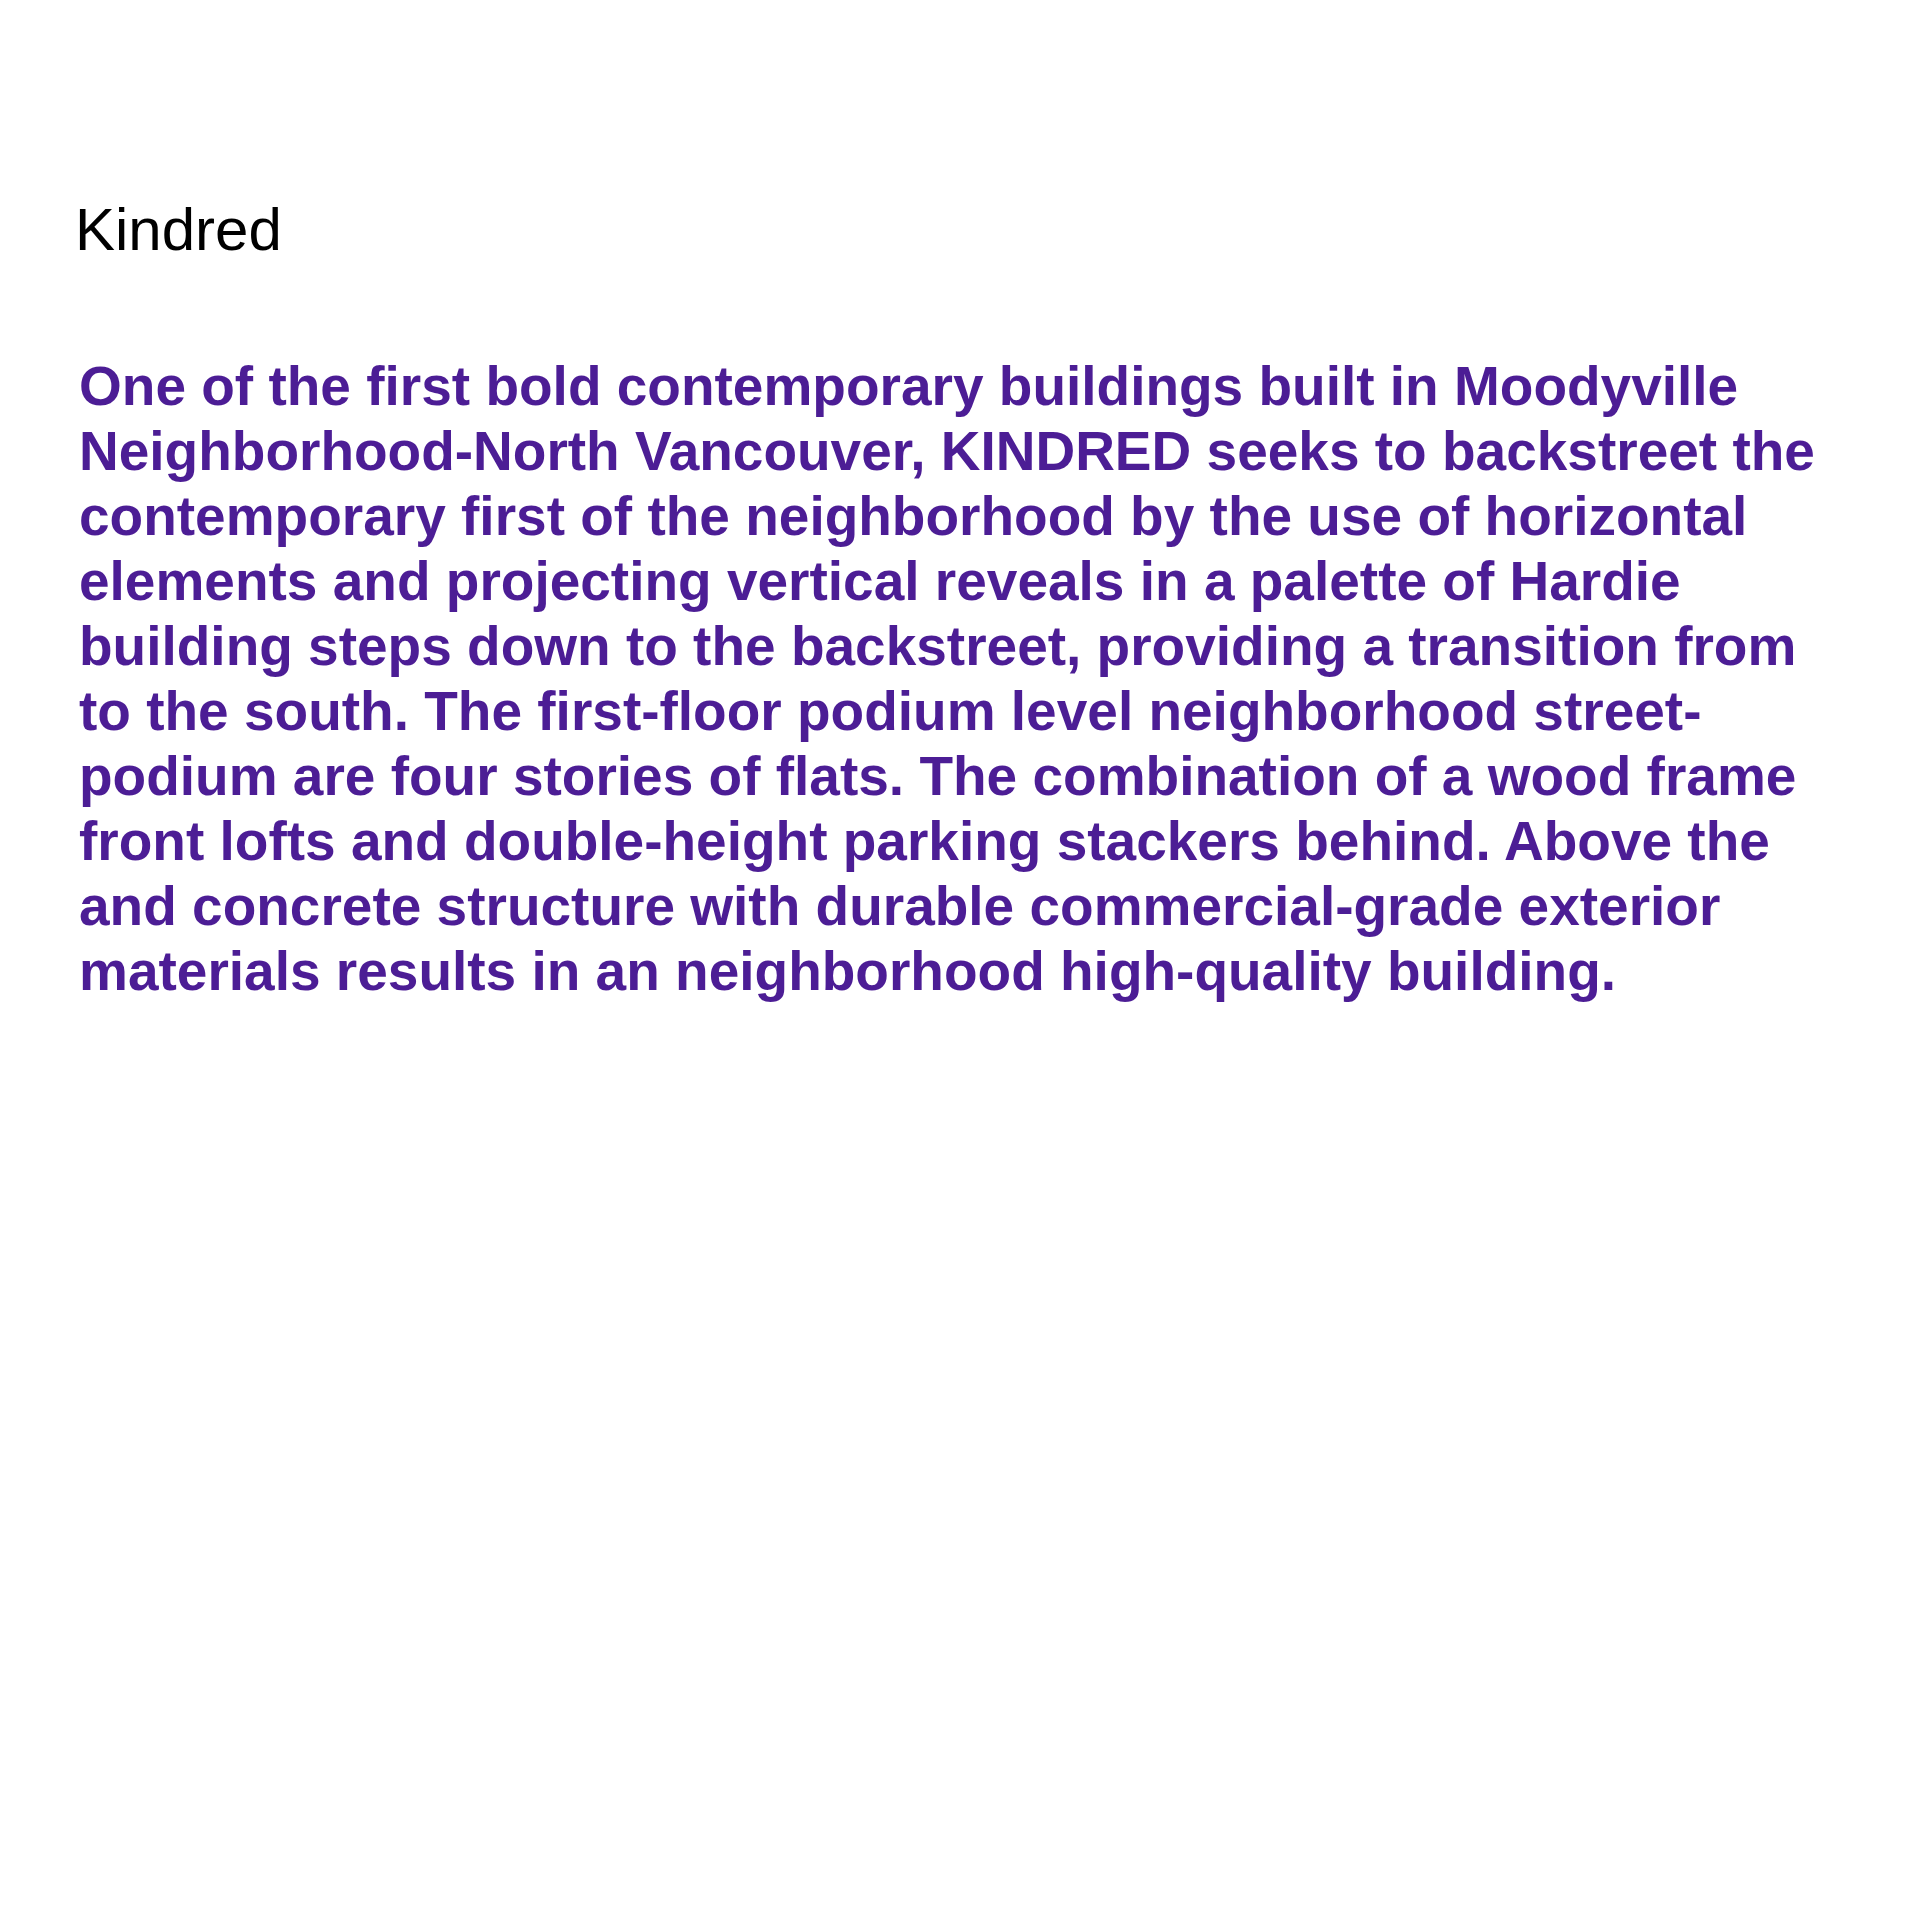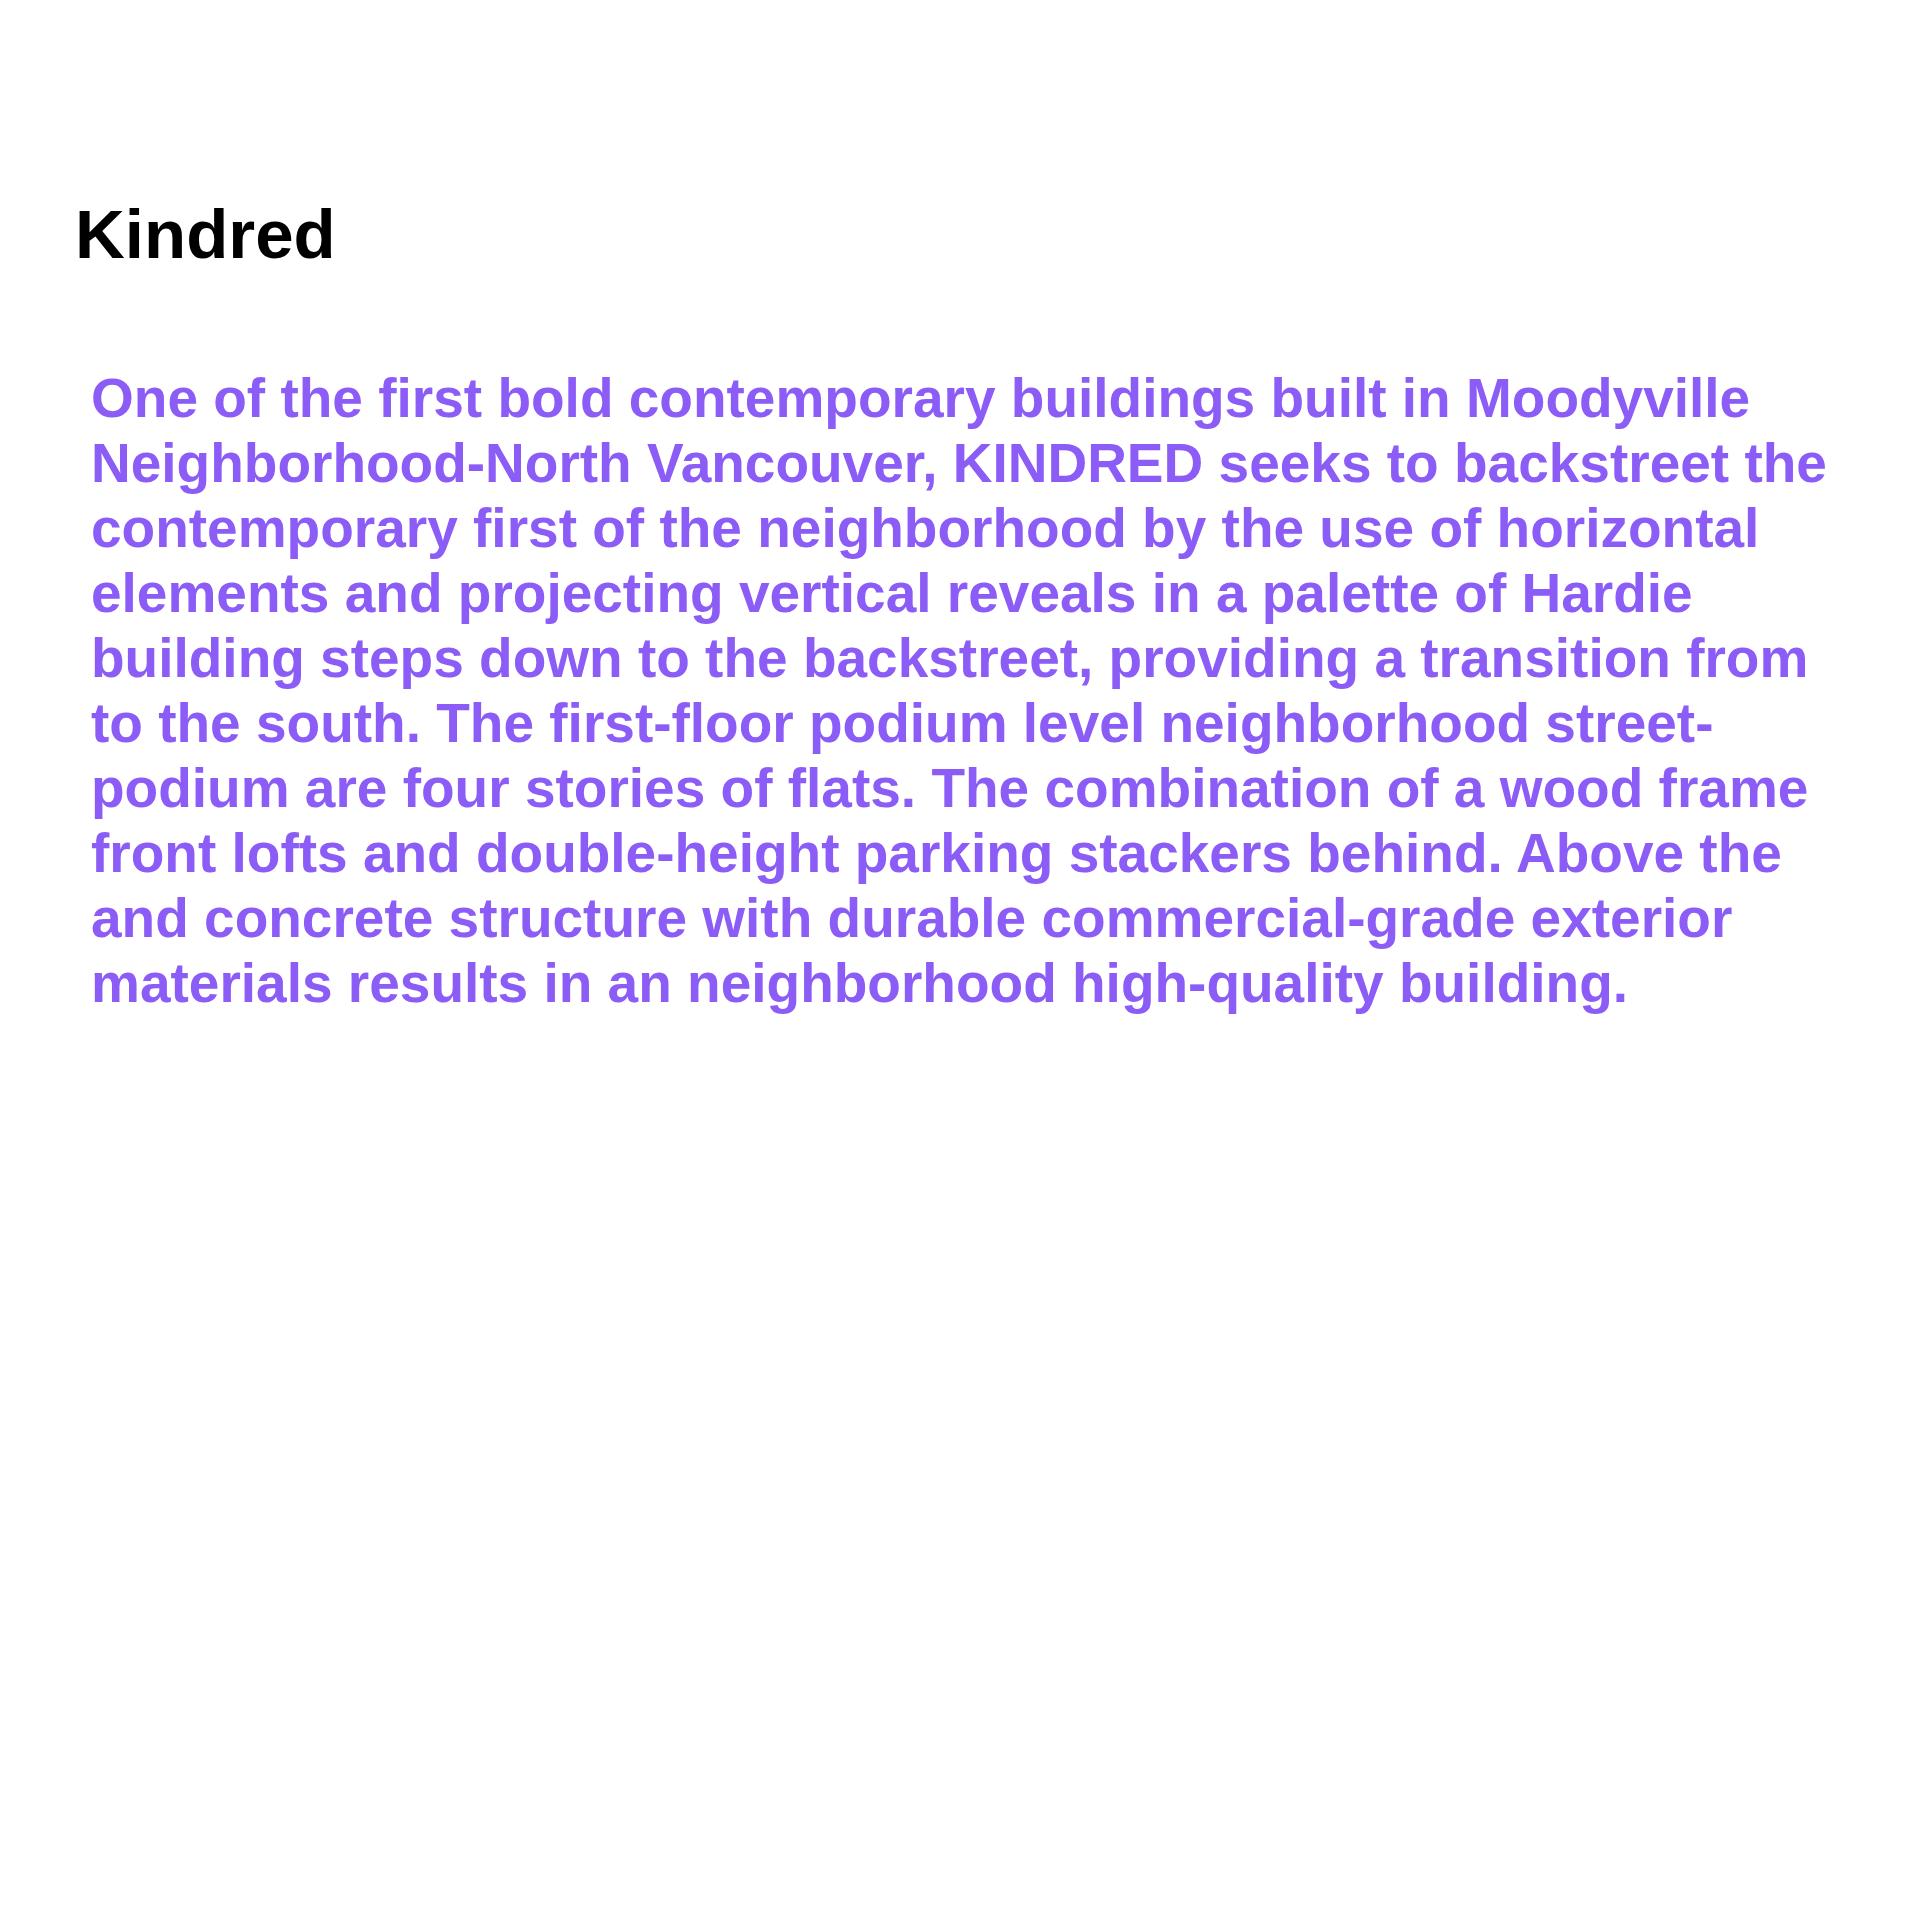--- a/index.html
+++ b/index.html
@@ -14,35 +14,35 @@
     background: #ffffff;
     overflow: hidden;
     font-family: "Liberation Sans", sans-serif;
     color: #000000;
   }
   .title {
     position: absolute;
     left: 75px;
     top: 195px;
     margin: 0;
-    font-size: 69px;
-    font-weight: bold;
+    font-size: 60px;
+    font-weight: normal;
     line-height: 1.15;
     letter-spacing: 0px;
     color: #000000;
     white-space: nowrap;
   }
   .para {
     position: absolute;
     left: 75px;
     top: 350px;
-    margin: 16px;
+    margin: 4px;
     font-size: 55px;
     font-weight: bold;
-    color: #8b5cf6;
+    color: #4c1d95;
   }
   .para .line {
     line-height: 65px;
     white-space: nowrap;
   }
 </style>
 </head>
 <body>
 
 <div class="page">

